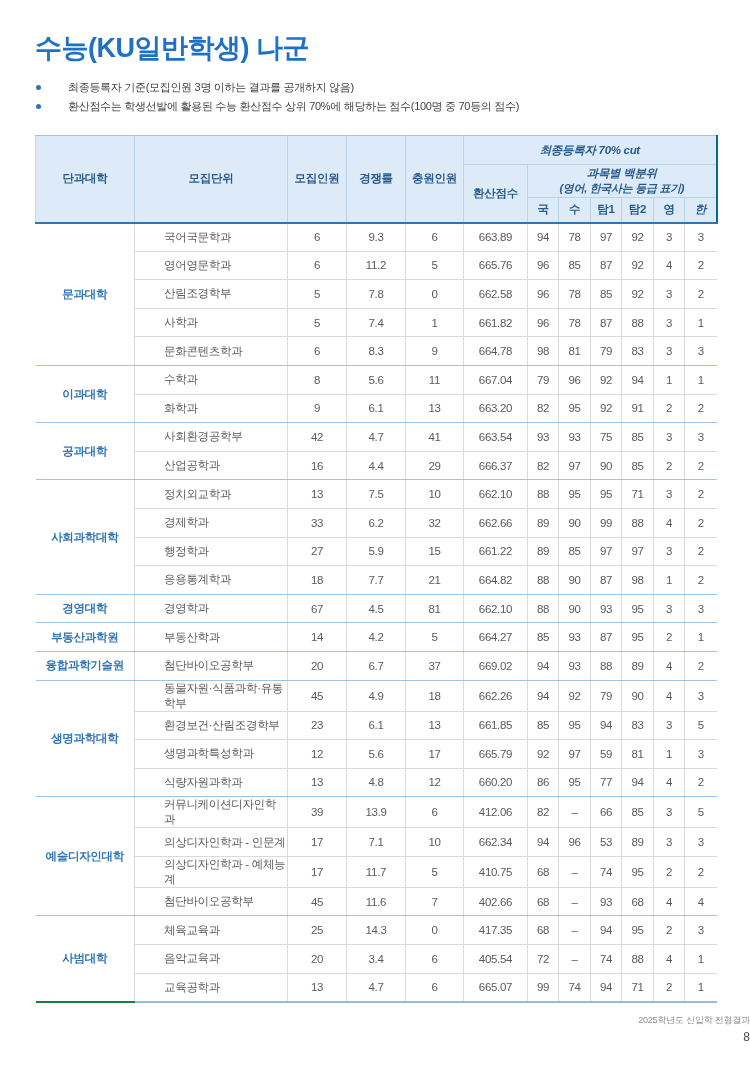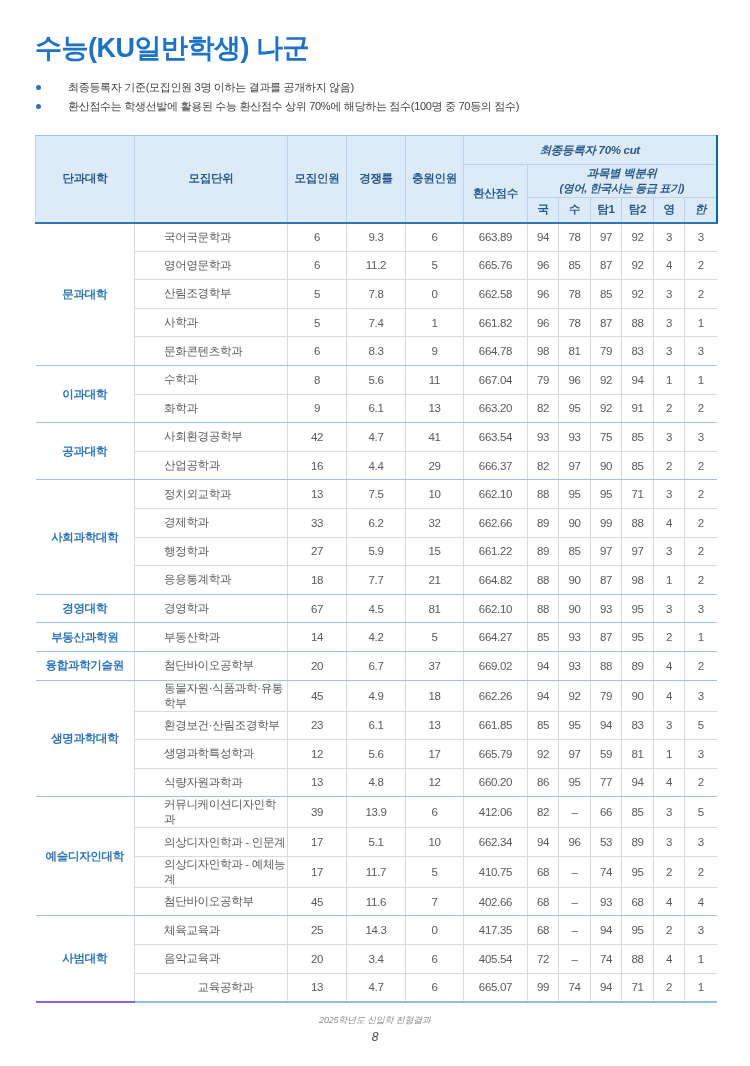--- a/index.html
+++ b/index.html
@@ -74,29 +74,28 @@
   tbody td.college {
     border-left: none;
     color: #2e75b6;
     font-weight: bold;
     border-bottom: 1px solid #9dc3e6;
     margin-top: 48px;
   }
   tbody td:last-child { border-right: none; }
   tbody td.unit { text-align: left; padding-left: 29px; }
   tbody tr.group-end td { border-bottom: 1px solid #9dc3e6; }
-  tbody tr.table-end td { border-bottom: 2px solid #93bddf; text-align: center; }
-  tbody td.college-final { border-bottom: 2px solid #8b5cf6; }
+  tbody tr.table-end td { border-bottom: 2px solid #93bddf; }
+  tbody td.college-final { border-bottom: 2px solid #15803d; }
 
   .footer {
     position: absolute;
     left: 0; right: 0;
     top: 1014px;
-    text-align: center;
-    font-style: italic;
+    text-align: right;
   }
   .footer-doc { font-size: 9px; color: #8c8c8c; letter-spacing: -0.2px; }
   .footer-page { font-size: 12px; color: #4a4a4a; margin-top: 3px; }
 </style>
 </head>
 <body>
 
 <div class="page">
 
   <h1 class="page-title">수능(KU일반학생) 나군</h1>
@@ -431,21 +430,21 @@
           <td class="num">82</td>
           <td class="num">–</td>
           <td class="num">66</td>
           <td class="num">85</td>
           <td class="num">3</td>
           <td class="num">5</td>
         </tr>
         <tr>
           <td class="unit">의상디자인학과 - 인문계</td>
           <td class="num">17</td>
-          <td class="num">5.1</td>
+          <td class="num">7.1</td>
           <td class="num">10</td>
           <td class="num">662.34</td>
           <td class="num">94</td>
           <td class="num">96</td>
           <td class="num">53</td>
           <td class="num">89</td>
           <td class="num">3</td>
           <td class="num">3</td>
         </tr>
         <tr>

